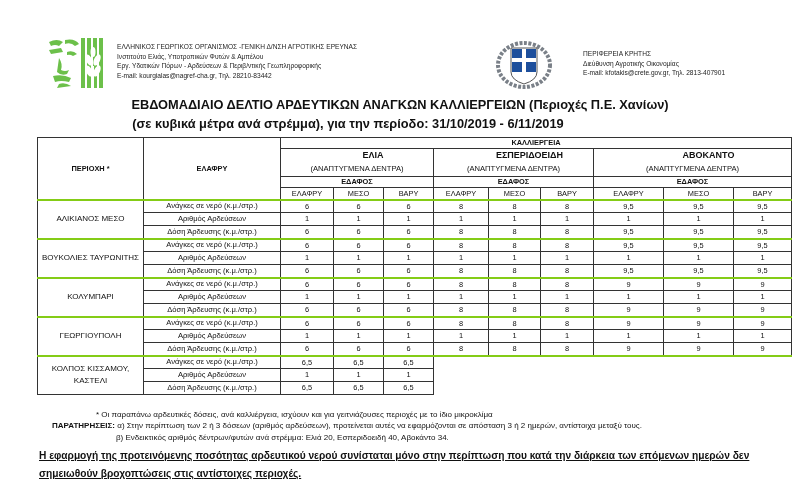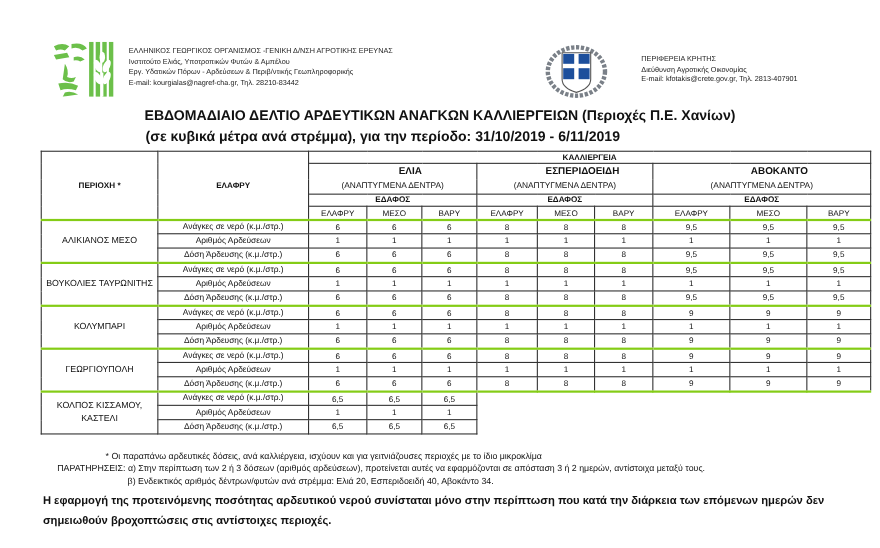--- a/index.html
+++ b/index.html
@@ -18,23 +18,23 @@
                   font-size: 7.4px; line-height: 1; overflow: hidden; white-space: nowrap; color: #111; }
   table.main td.b { font-weight: bold; }
   table.main td.crop { font-size: 9px; font-weight: bold; padding-left: 32px; }
   table.main td.sub { font-size: 7.6px; }
   table.main td.region { font-size: 8px; line-height: 12px; white-space: normal; }
   table.main td.irr { font-size: 7.6px; }
   table.main tr.grp-start td { border-top: 2px solid #84cc16; }
   table.main td.empty-left { border-top: none; border-right: none; border-bottom: none; }
   .note1 { position: absolute; left: 80px; top: 410px; font-size: 8px; color: #111; white-space: nowrap; margin-left: 16px; }
   .note2 { position: absolute; left: 52px; top: 421px; font-size: 8px; color: #111; white-space: nowrap; }
-  .note2 .lbl { font-weight: normal; }
+  .note2 .lbl { font-weight: bold; }
   .note3 { position: absolute; left: 116px; top: 433px; font-size: 8px; color: #111; white-space: nowrap; }
-  .warn { position: absolute; left: 39px; top: 447px; width: 760px; font-size: 10.2px; font-weight: bold; line-height: 18px; color: #111; }
+  .warn { position: absolute; left: 39px; top: 447px; width: 760px; font-size: 10.2px; font-weight: bold; text-decoration: underline; line-height: 18px; color: #111; }
 </style>
 </head>
 <body>
 
 <div class="hdr-left">
   <svg class="logo-green" viewBox="0 0 62 50">
     <g fill="#6cc04a">
       <path d="M4 4 Q12 0 18 4 L14 8 Q10 6 6 8 Z"></path>
       <path d="M20 2 Q30 0 34 6 L30 8 Q26 4 20 6 Z"></path>
       <path d="M4 12 L16 10 L18 14 L6 16 Z"></path>

